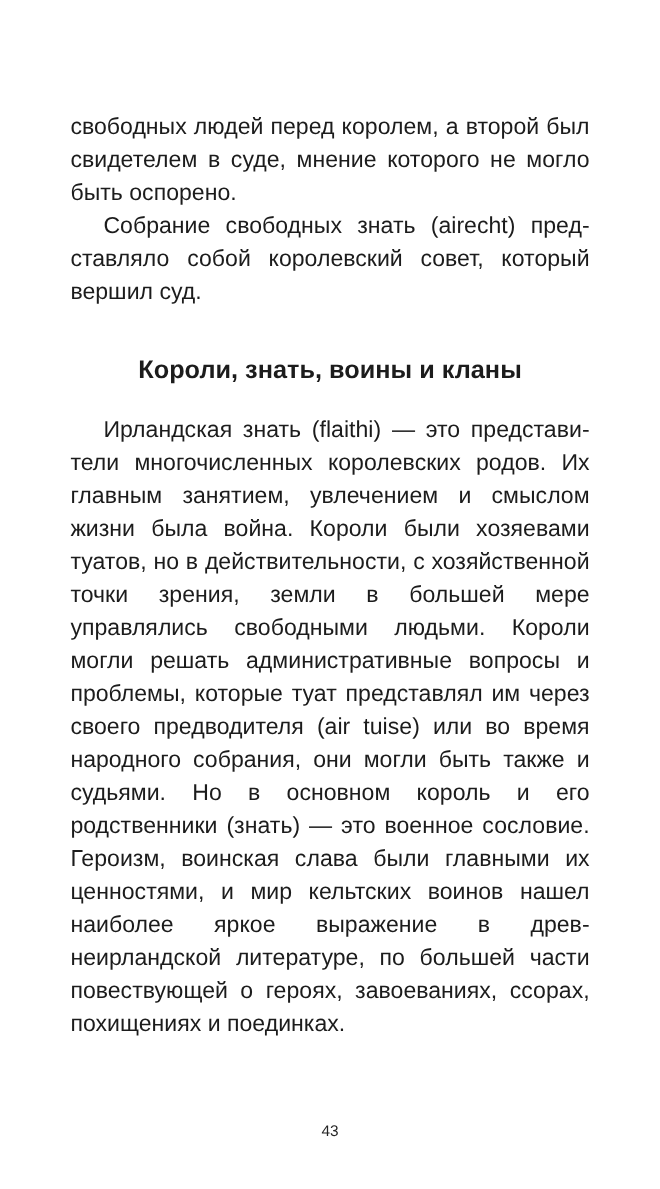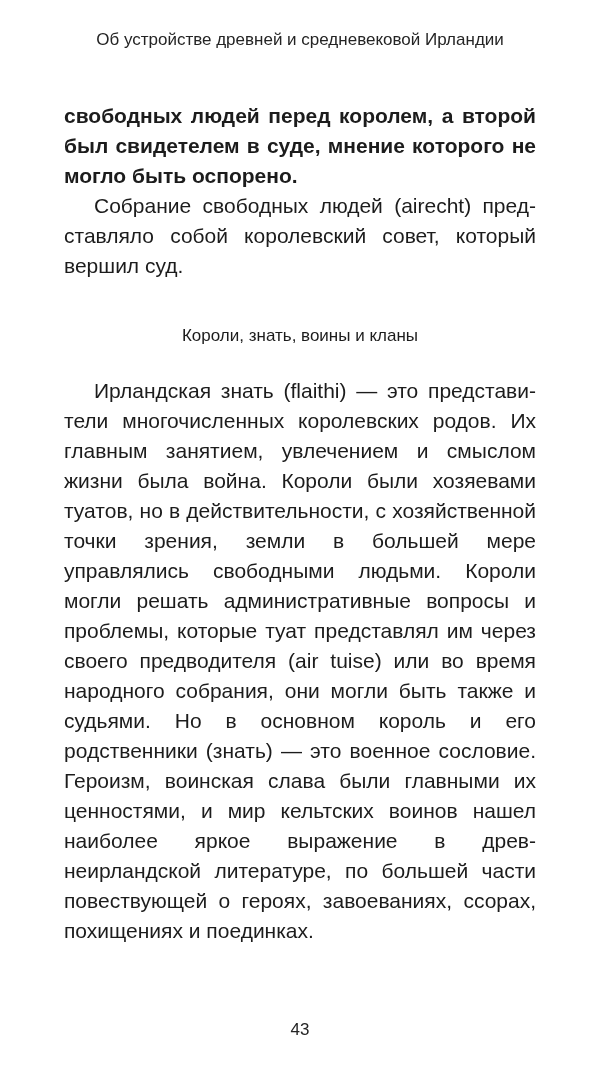--- a/index.html
+++ b/index.html
@@ -27,53 +27,52 @@
     top: 101px;
     left: 64px;
     width: 472px;
     font-size: 21px;
     line-height: 30px;
     text-align: justify;
     hyphens: manual;
     -webkit-hyphens: manual;
   }
   .para { margin: 0; text-indent: 30px; }
-  .para.no-indent { text-indent: 0; font-weight: bold; }
+  .para.no-indent { text-indent: 0; }
   .section-heading {
-    font-size: 17px;
-    font-weight: 400;
+    font-size: 23px;
+    font-weight: 700;
     line-height: 28px;
     text-align: center;
     text-indent: 0;
     margin: 41px 0 26px 0;
     color: #1c1c1c;
   }
   .term { }
   .page-number {
     position: absolute;
     top: 1020px;
     left: 0;
     right: 0;
     text-align: center;
-    font-size: 17px;
+    font-size: 14px;
     color: #242424;
   }
 </style>
 </head>
 <body>
 
 <div class="page">
 
-  <div class="running-head">Об устройстве древней и средневековой Ирландии</div>
 
   <div class="text-block">
 
     <p class="para no-indent"><span>свободных людей перед королем, а второй был свидетелем в суде, мнение которого не могло быть оспорено.</span></p>
 
-    <p class="para"><span>Собрание свободных людей (</span><span class="term">airecht</span><span>) пред­ставляло собой королевский совет, который вершил суд.</span></p>
+    <p class="para"><span>Собрание свободных знать (</span><span class="term">airecht</span><span>) пред­ставляло собой королевский совет, который вершил суд.</span></p>
 
     <h2 class="section-heading">Короли, знать, воины и кланы</h2>
 
     <p class="para"><span>Ирландская знать (</span><span class="term">flaithi</span><span>) — это представи­тели многочисленных королевских родов. Их главным занятием, увлечением и смыслом жизни была война. Короли были хозяевами туатов, но в действительности, с хозяйственной точки зрения, земли в большей мере управлялись свободными людьми. Короли могли решать ад­министративные вопросы и проблемы, которые туат представлял им через своего предводителя </span><span class="term">(air tuise)</span><span> или во время народного собрания, они могли быть также и судьями. Но в основном король и его родственники (знать) — это во­енное сословие. Героизм, воинская слава были главными их ценностями, и мир кельтских во­инов нашел наиболее яркое выражение в древ­неирландской литературе, по большей части повествующей о героях, завоеваниях, ссорах, похищениях и поединках.</span></p>
 
 
   </div>
 
   <div class="page-number">43</div>
 

